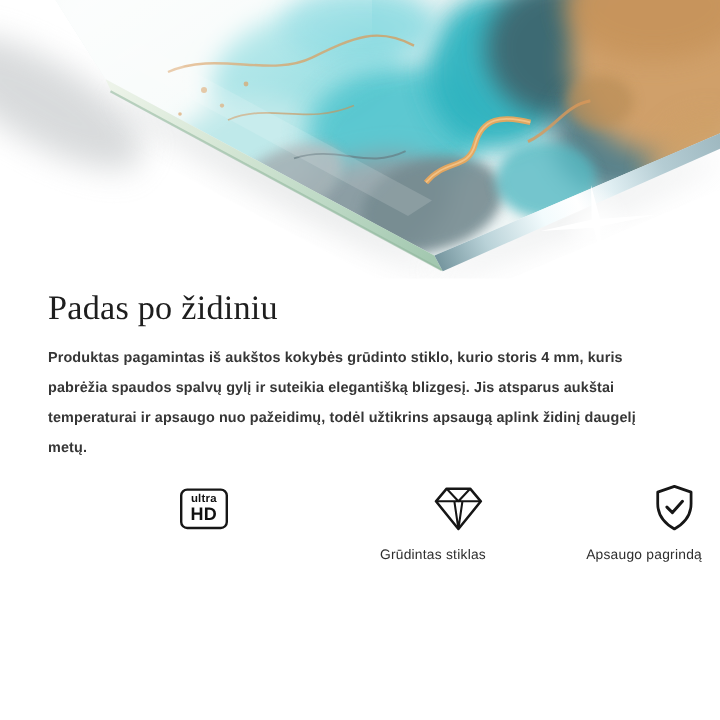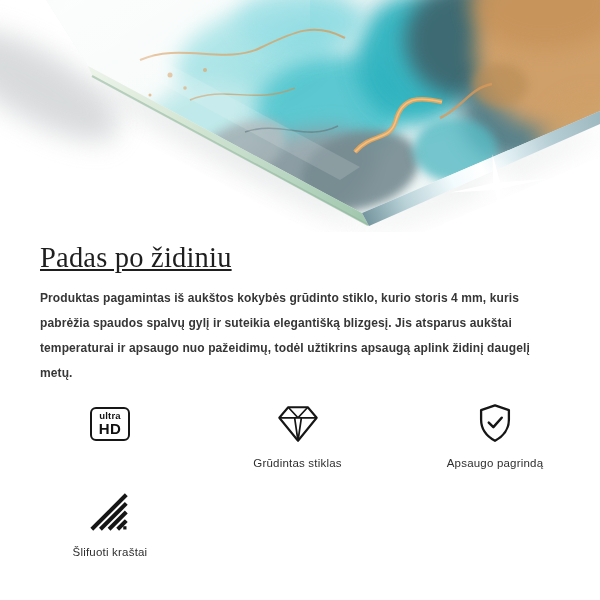--- a/index.html
+++ b/index.html
@@ -1,25 +1,25 @@
 <!DOCTYPE html>
 <html><head>
 <meta charset="utf-8">
 <style>
   html,body{margin:0;padding:0;width:600px;height:600px;background:#ffffff;overflow:hidden;
     font-family:"Liberation Sans", sans-serif;-webkit-font-smoothing:antialiased;}
   .hero{position:relative;width:600px;height:232px;overflow:hidden;background:#ffffff;}
   .hero svg{display:block;}
   .heading{margin:8px 40px 0 40px;font-family:"Liberation Serif", serif;font-weight:400;
-    font-size:28.5px;line-height:36px;color:#1e1e1e;letter-spacing:.2px;text-decoration:underline;}
+    font-size:28.5px;line-height:36px;color:#1e1e1e;letter-spacing:.2px;}
   .desc{margin:10px 40px 0 40px;width:522px;font-size:12px;line-height:25px;
     font-weight:600;color:#363636;letter-spacing:.1px;}
   .features{margin-top:14px;padding-left:30px;display:grid;
     grid-template-columns:160px 215px 180px;row-gap:20px;}
-  .feature{display:flex;flex-direction:column;align-items:center;}
+  .feature{display:flex;flex-direction:column;align-items:flex-end;}
   .fi{height:48px;display:flex;align-items:center;justify-content:center;}
   .fi svg{display:block;}
   .flabel{margin-top:9px;font-size:11.5px;font-weight:400;color:#2e2e2e;letter-spacing:.2px;
     white-space:nowrap;}
   .uhd-box{border:2.6px solid #161616;border-radius:6px;padding:2px 7px 3px 7px;
     display:flex;flex-direction:column;align-items:center;line-height:1;color:#111;}
   .uhd-top{font-size:9.5px;font-weight:700;letter-spacing:.2px;}
   .uhd-bot{font-size:15px;font-weight:800;letter-spacing:.3px;}
 </style>
 </head>
@@ -154,27 +154,15 @@
   <div class="feature">
     <div class="fi">
       <svg width="46" height="46" viewBox="0 0 48 48" fill="none" stroke="#161616">
         <path d="M24,4.5 L38.5,9.5 V19.5 C38.5,29.5 32.5,36.8 24,41.5 C15.5,36.8 9.5,29.5 9.5,19.5 V9.5 Z" stroke-width="2.4" stroke-linejoin="round"></path>
         <path d="M17.5,22.5 l4.8,4.8 L31,17.5" stroke-width="2.6" stroke-linecap="round" stroke-linejoin="round"></path>
       </svg>
     </div>
     <div class="flabel">Apsaugo pagrindą</div>
   </div>
 
-  <div class="feature">
-    <div class="fi">
-      <svg width="46" height="46" viewBox="0 0 48 48" fill="none" stroke="#161616">
-        <path d="M5,41 L41,5" stroke-width="4.2"></path>
-        <path d="M14,41 L41,14" stroke-width="4.2"></path>
-        <path d="M23,41 L41,23" stroke-width="4.2"></path>
-        <path d="M32,41 L41,32" stroke-width="4.2"></path>
-        <rect x="37.8" y="37.8" width="3.4" height="3.4" fill="#161616" stroke="none"></rect>
-      </svg>
-    </div>
-    <div class="flabel">Šlifuoti kraštai</div>
-  </div>
 
 
 </div>
 
 </body></html>

